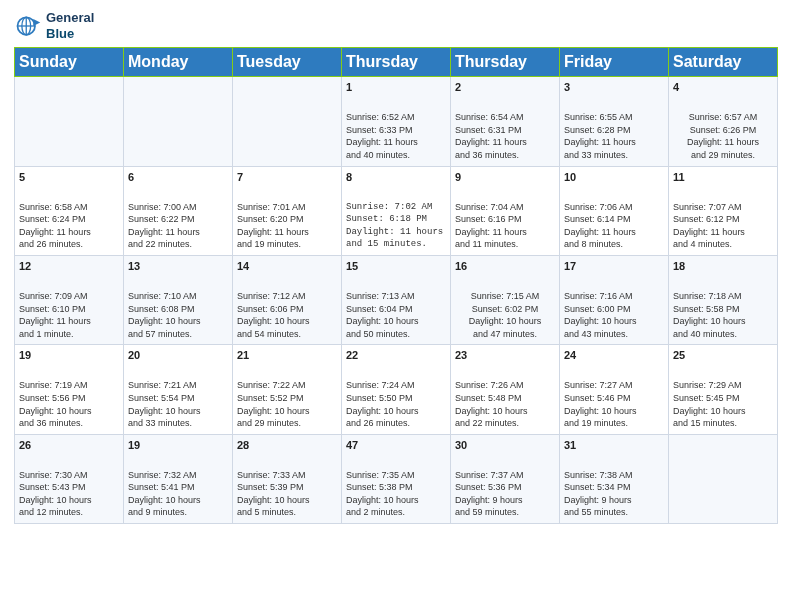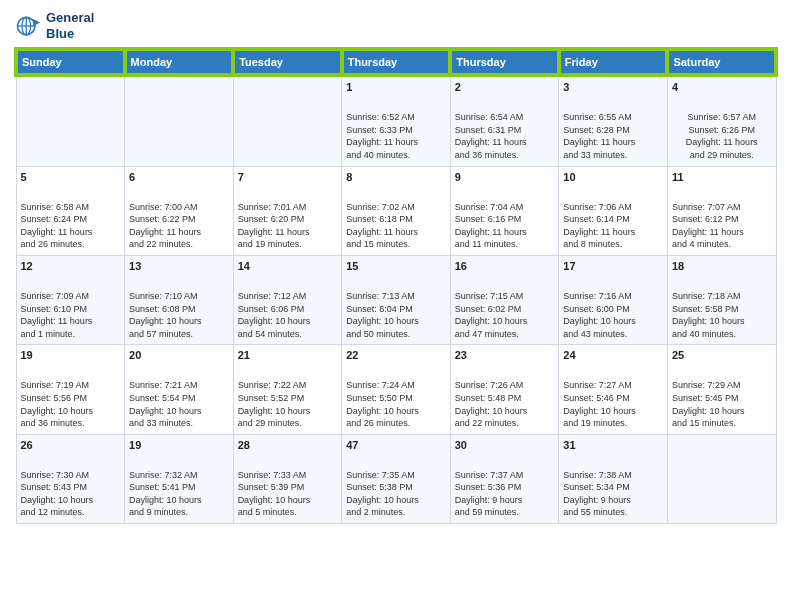--- a/index.html
+++ b/index.html
@@ -52,25 +52,25 @@
     table {
       width: 100%;
       border-collapse: collapse;
       table-layout: fixed;
     }
     thead tr {
       background-color: #2e7bbf;
     }
     thead th {
       color: #fff;
-      font-size: 11px;
+      font-size: 16px;
       font-weight: bold;
       padding: 5px 4px;
       text-align: left;
-      border: 4px solid #84cc16;
+      border: 1px solid #84cc16;
     }
     tbody tr {
       background: #fff;
     }
     tbody tr:nth-child(odd) {
       background: #f5f8fc;
     }
     tbody td {
       border: 1px solid #d0d8e4;
       vertical-align: top;
@@ -182,21 +182,21 @@
           </td>
           <td>
             <div class="day-num">7</div>
             <div class="cell-info" style="white-space: pre-line;">Sunrise: 7:01 AM
 Sunset: 6:20 PM
 Daylight: 11 hours
 and 19 minutes.</div>
           </td>
           <td>
             <div class="day-num">8</div>
-            <div class="cell-info" style="white-space: pre-line;">Sunrise: 7:02 AM
+            <div class="cell-info" style="white-space: pre-line; font-family: Liberation Mono, monospace;">Sunrise: 7:02 AM
 Sunset: 6:18 PM
 Daylight: 11 hours
 and 15 minutes.</div>
           </td>
           <td>
             <div class="day-num">9</div>
             <div class="cell-info" style="white-space: pre-line;">Sunrise: 7:04 AM
 Sunset: 6:16 PM
 Daylight: 11 hours
 and 11 minutes.</div>
@@ -240,21 +240,21 @@
           </td>
           <td>
             <div class="day-num">15</div>
             <div class="cell-info" style="white-space: pre-line;">Sunrise: 7:13 AM
 Sunset: 6:04 PM
 Daylight: 10 hours
 and 50 minutes.</div>
           </td>
           <td>
             <div class="day-num">16</div>
-            <div class="cell-info" style="white-space: pre-line;">Sunrise: 7:15 AM
+            <div class="cell-info" style="white-space: pre-line; text-align: center;">Sunrise: 7:15 AM
 Sunset: 6:02 PM
 Daylight: 10 hours
 and 47 minutes.</div>
           </td>
           <td>
             <div class="day-num">17</div>
             <div class="cell-info" style="white-space: pre-line;">Sunrise: 7:16 AM
 Sunset: 6:00 PM
 Daylight: 10 hours
 and 43 minutes.</div>

